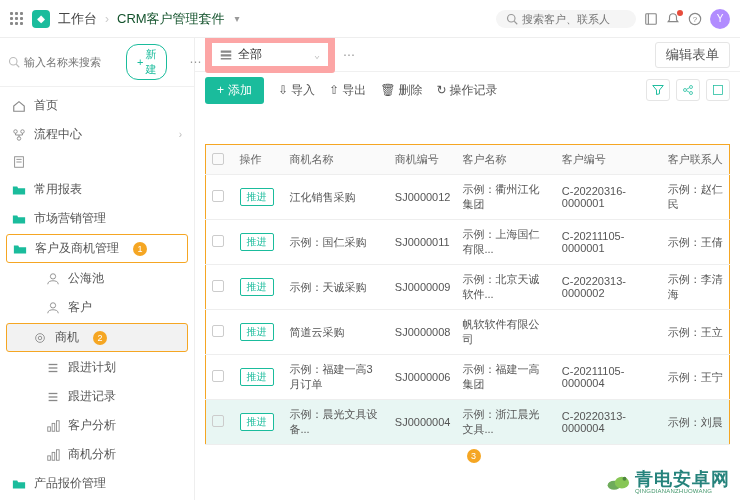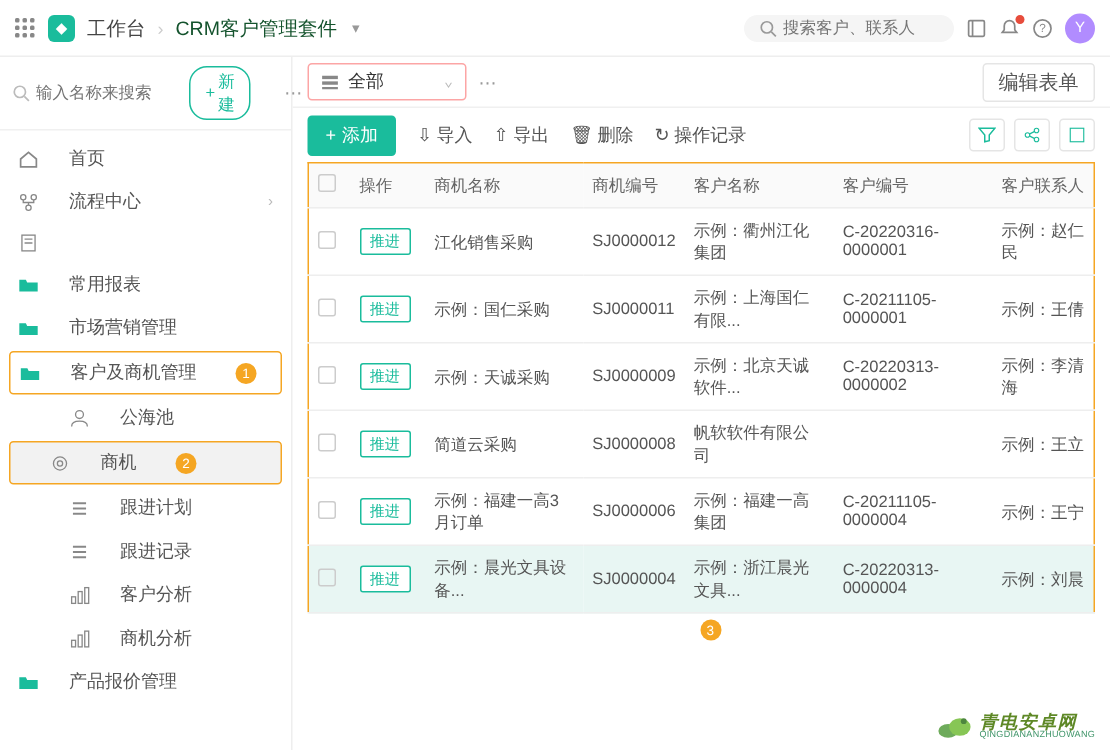--- a/index.html
+++ b/index.html
@@ -24,60 +24,60 @@
 .layout { display: flex; height: calc(100% - 38px); }
 
 
 .sidebar { width: 195px; border-right: 1px solid #eee; display: flex; flex-direction: column; }
 .sb-top { display: flex; align-items: center; gap: 22px; padding: 6px 8px; border-bottom: 1px solid #f0f0f0; }
 .sb-search { flex: 1; display: flex; align-items: center; gap: 4px; color: #bbb; }
 .sb-search input { border: none; outline: none; width: 80px; font-size: 11px; }
 .new-btn { border: 1px solid #1abc9c; color: #1abc9c; background: #fff; border-radius: 12px; padding: 2px 10px; font-size: 11px; display: flex; align-items: center; gap: 2px; }
 .more-ico { color: #999; }
 .nav { flex: 1; overflow-y: auto; padding: 4px 0 4px 0; }
-.nav-item { display: flex; align-items: center; gap: 20px; padding: 6px 12px; color: #555; cursor: pointer; position: relative; }
+.nav-item { display: flex; align-items: center; gap: 8px; padding: 6px 12px; color: #555; cursor: pointer; position: relative; }
 .nav-item.sub { padding-left: 46px; }
 .nav-ico { width: 14px; color: #888; display: inline-flex; }
 .nav-ico.fold { color: #1abc9c; }
 .nav-chev { margin-left: auto; color: #bbb; font-size: 10px; }
 .nav-item.hl-orange { border: 1px solid #f5a623; border-radius: 3px; margin: 1px 6px; padding: 5px 6px; }
 .nav-item.sub.hl-orange { padding-left: 26px; text-align: right; }
 .nav-item.sub.hl-orange.active { background: #f2f2f2; }
 .badge-num { width: 14px; height: 14px; border-radius: 50%; background: #f5a623; color: #fff; font-size: 9px; display: inline-flex; align-items: center; justify-content: center; margin-left: 6px; }
 
 
 .main { flex: 1; display: flex; flex-direction: column; overflow: hidden; }
 .view-bar { height: 34px; display: flex; align-items: center; padding: 0 10px; gap: 8px; border-bottom: 1px solid #f0f0f0; }
-.view-sel { display: flex; align-items: center; gap: 6px; border: 1px solid #fca5a5; border-radius: 3px; padding: 3px 8px; width: 106px; font-family: Liberation Mono, monospace; }
+.view-sel { display: flex; align-items: center; gap: 6px; border: 7px solid #fca5a5; border-radius: 3px; padding: 3px 8px; width: 130px; font-family: Liberation Mono, monospace; }
 .view-ico { color: #888; }
 .view-chev { margin-left: auto; color: #bbb; font-size: 10px; }
 .edit-form { margin-left: auto; border: 1px solid #e5e5e5; border-radius: 3px; padding: 3px 10px; color: #555; background: #fff; }
 .toolbar { height: 36px; display: flex; align-items: center; padding: 0 10px; gap: 14px; }
 .add-btn { background: #1abc9c; color: #fff; border: none; border-radius: 3px; padding: 5px 12px; font-size: 12px; display: flex; align-items: center; gap: 4px; }
 .tb-link { color: #555; display: flex; align-items: center; gap: 3px; font-size: 12px; }
 .tb-right { margin-left: auto; display: flex; gap: 6px; }
 .tb-box { border: 1px solid #e5e5e5; border-radius: 3px; width: 24px; height: 22px; display: flex; align-items: center; justify-content: center; color: #1abc9c; }
 
 
 .table-wrap { flex: 1; padding: 0 10px 10px; overflow: auto; position: relative; }
-.tbl { width: 100%; border-collapse: collapse; border: 1px solid #f5a623; }
+.tbl { width: 100%; border-collapse: collapse; border: 1px solid #f5a623; margin-top: 36px; }
 .tbl th, .tbl td { border-bottom: 1px solid #eee; padding: 7px 6px; text-align: left; font-size: 11px; color: #555; vertical-align: middle; }
 .tbl th { background: #fafafa; font-weight: 500; color: #666; }
 .tbl tbody tr.sel { background: #e8f6f3; }
 .chk { width: 12px; height: 12px; border: 1px solid #ccc; border-radius: 2px; display: inline-block; }
 .op-btn { border: 1px solid #1abc9c; color: #1abc9c; background: #fff; border-radius: 2px; padding: 1px 6px; font-size: 10px; }
 .col-chk { width: 28px; }
 .col-op { width: 50px; }
 .center-badge { position: absolute; left: 50%; transform: translateX(-50%); margin-top: 4px; }
 
 
 .watermark { position: absolute; right: 10px; bottom: 6px; display: flex; align-items: center; gap: 4px; opacity: 0.9; }
 .wm-ico { width: 26px; height: 20px; }
 .wm-txt { display: flex; flex-direction: column; line-height: 1; }
-.wm-cn { font-size: 12px; color: #4d7c0f; font-weight: bold; letter-spacing: 1px; font-style: italic; }
+.wm-cn { font-size: 18px; color: #0f766e; font-weight: bold; letter-spacing: 1px; }
 .wm-en { font-size: 6px; color: #2c8a5a; letter-spacing: 0.2px; }
 
 svg { display: block; }
 </style>
 </head>
 <body>
 
 <div class="header">
   <div class="apps-icon">
       <span></span>
@@ -198,20 +198,29 @@
         </div>
         <div class="nav-item sub">
           <span class="nav-ico">
             <svg width="14" height="14" viewBox="0 0 16 16">
               <circle cx="8" cy="5" r="3" fill="none" stroke="#888"></circle>
               <path d="M2 14c0-3 3-4 6-4s6 1 6 4" fill="none" stroke="#888"></path>
             </svg>
           </span>
           <span>公海池</span>
         </div>
+        <div class="nav-item sub">
+          <span class="nav-ico">
+            <svg width="14" height="14" viewBox="0 0 16 16">
+              <circle cx="8" cy="5" r="3" fill="none" stroke="#888"></circle>
+              <path d="M2 14c0-3 3-4 6-4s6 1 6 4" fill="none" stroke="#888"></path>
+            </svg>
+          </span>
+          <span>客户</span>
+        </div>
         <div class="nav-item sub hl-orange active">
           <span class="nav-ico">
             <svg width="14" height="14" viewBox="0 0 16 16">
               <circle cx="8" cy="8" r="5" fill="none" stroke="#888"></circle>
               <circle cx="8" cy="8" r="2" fill="none" stroke="#888"></circle>
             </svg>
           </span>
           <span>商机</span>
           <span class="badge-num">2</span>
         </div>

